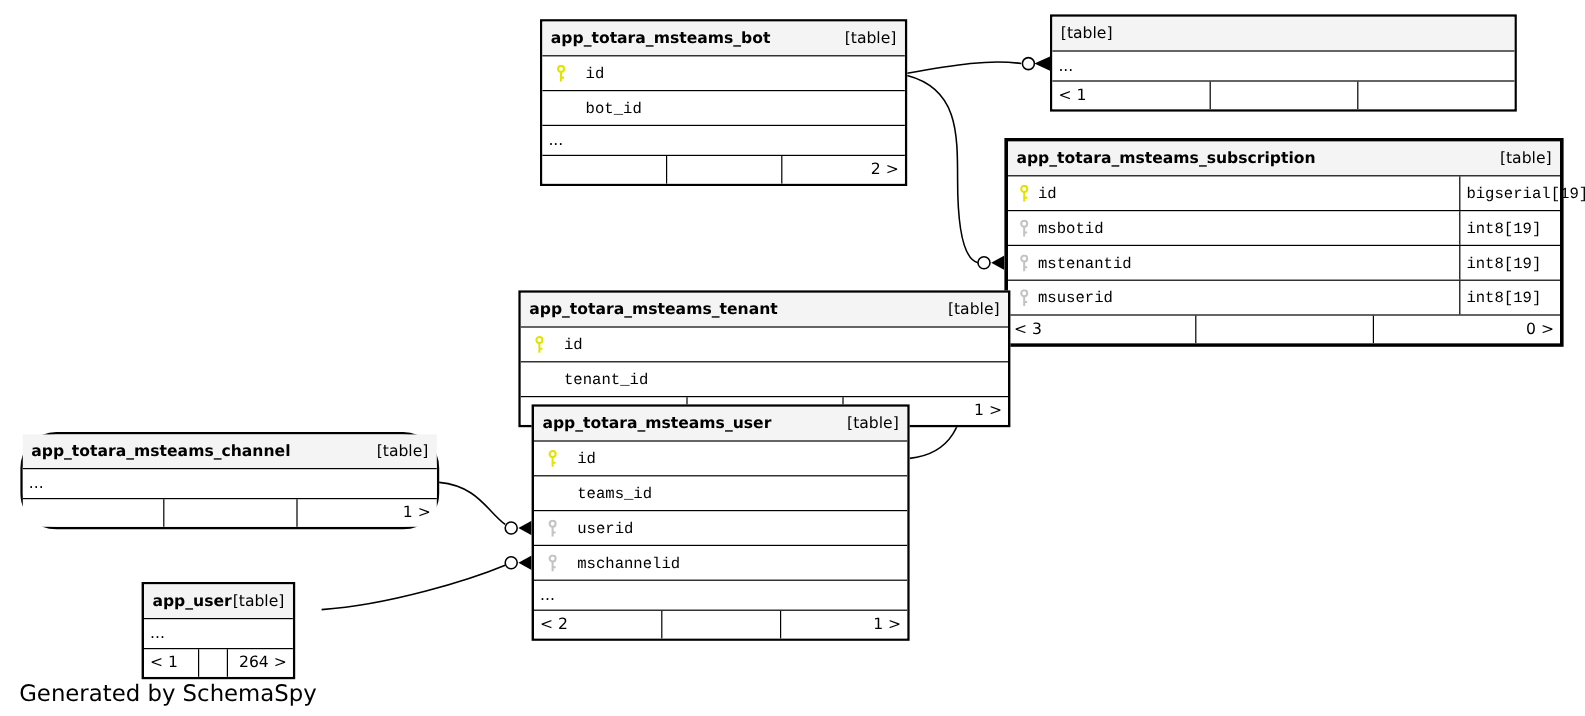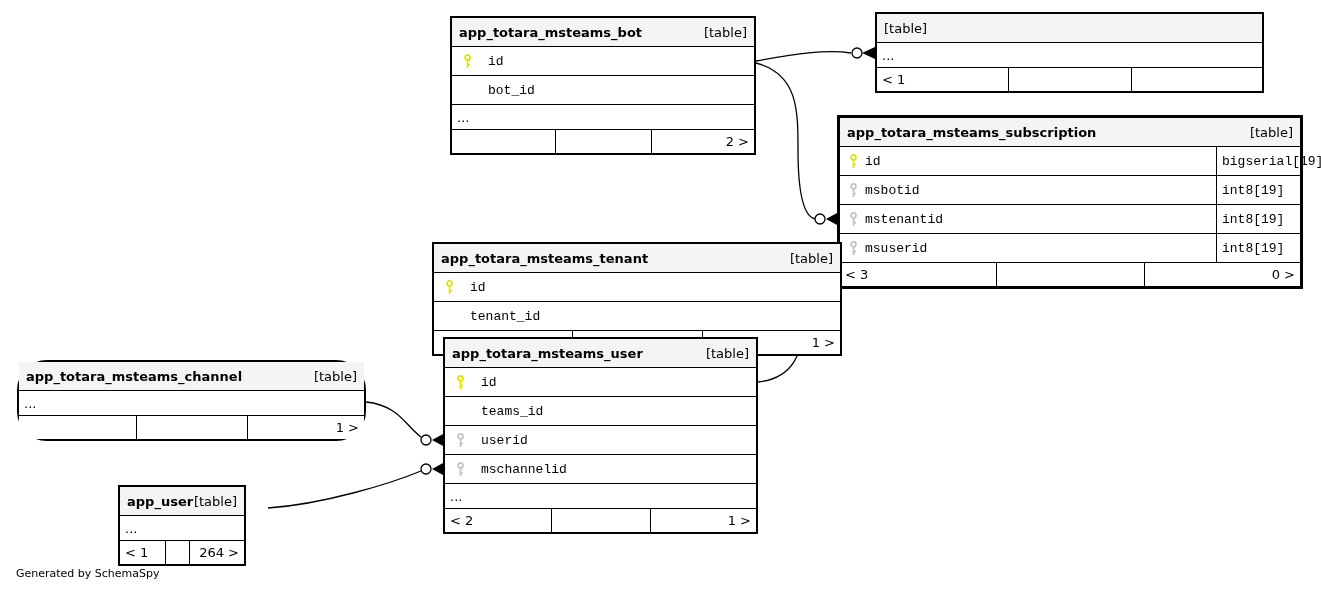--- a/index.html
+++ b/index.html
@@ -36,21 +36,21 @@
   #tbl-appuser .fc-l{width:36%;} #tbl-appuser .fc-m{width:20%;} #tbl-appuser .fc-r{width:44%;}
   .pk{color:#e3e300;}
   .fk{color:#c3c3c3;}
   #tbl-bot{left:450px;top:16px;width:306px;}
   #tbl-settings{left:875px;top:12px;width:389px;}
   #tbl-subscription{left:837px;top:115px;width:466px;}
   #tbl-tenant{left:432px;top:198px;width:410px;margin-top:44px;}
   #tbl-user{left:443px;top:337px;width:315px;}
   #tbl-channel{left:17px;top:360px;width:349px;border-radius:30px;}
   #tbl-appuser{left:118px;top:465px;width:128px;margin-top:20px;}
-  #credit{position:absolute;left:16px;top:567px;font-size:11px;}
+  #credit{position:absolute;left:16px;top:567px;font-size:19px;}
 </style>
 </head>
 <body>
 
 <div id="canvas">
 
   <svg id="links" viewBox="0 0 1321 597" xmlns="http://www.w3.org/2000/svg">
     <g fill="none" stroke="#000" stroke-width="1.3">
       <g>
         <path d="M756,61 C795,54 826,49 851,53"></path>

